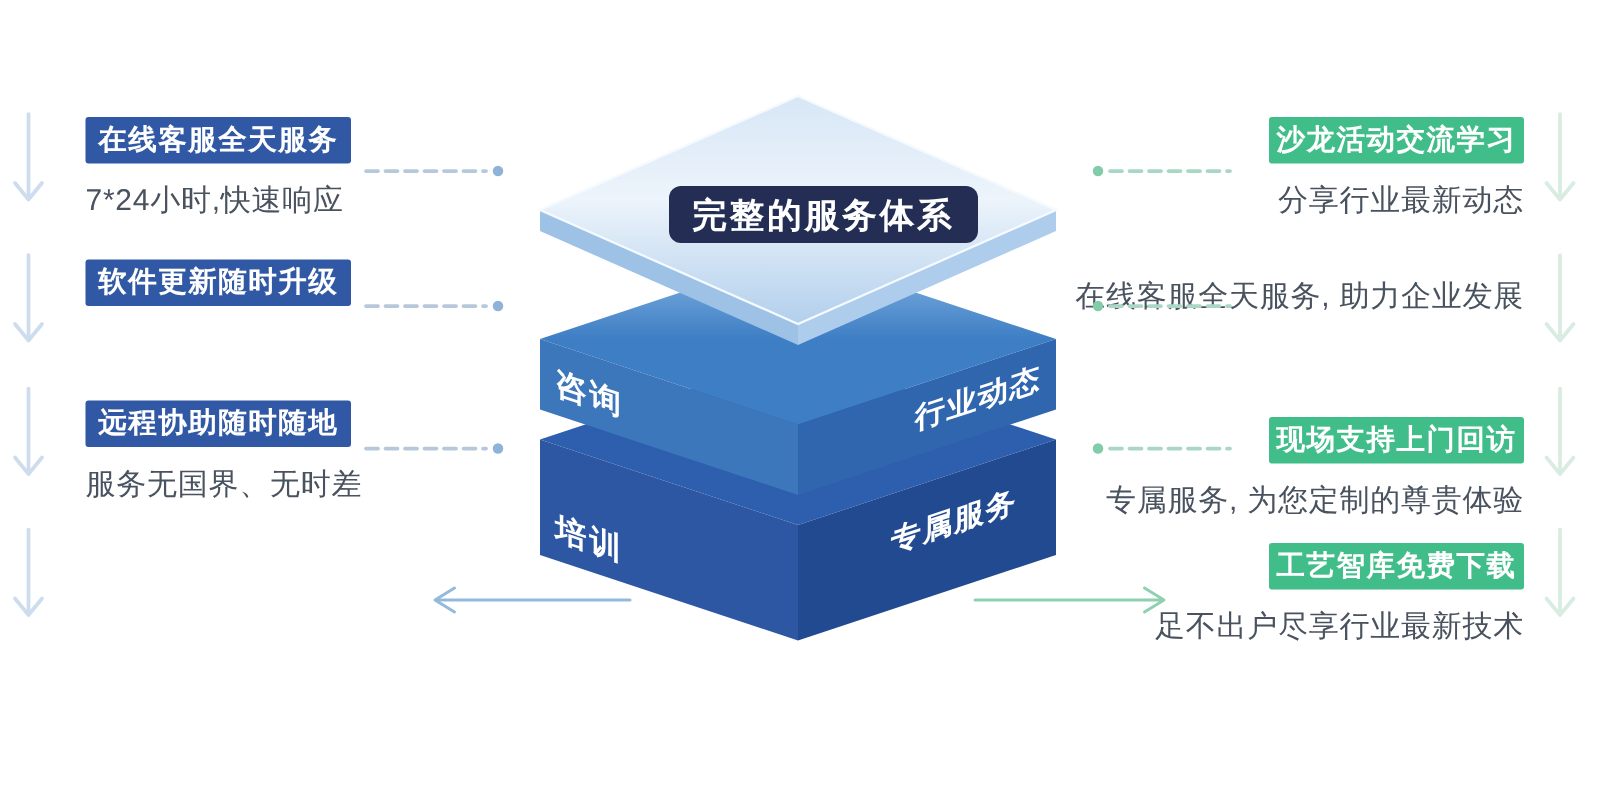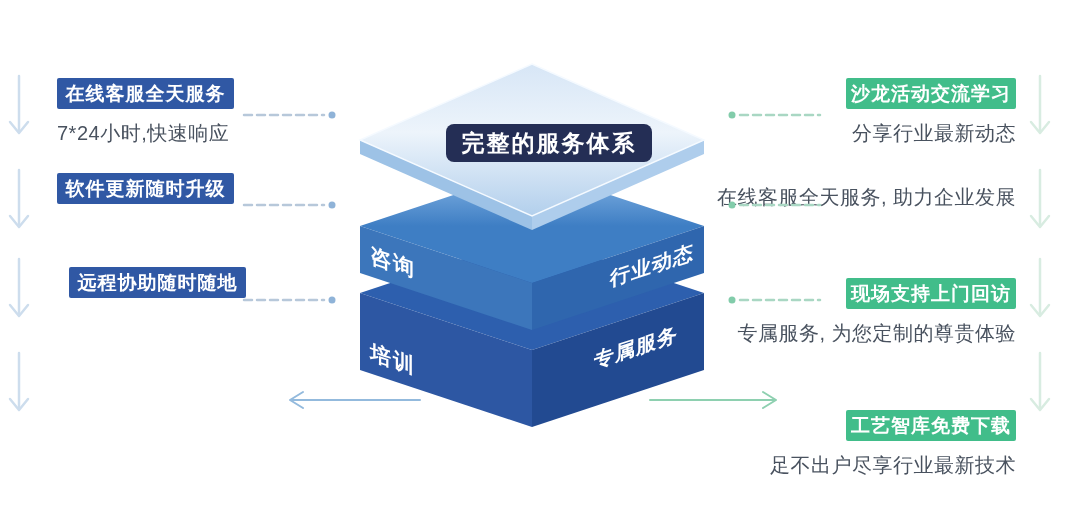--- a/index.html
+++ b/index.html
@@ -91,38 +91,39 @@
       </svg>
   </div>
 
   <div class="item left" style="top:78px;">
     <div class="title-box">在线客服全天服务</div>
     <div class="desc">7*24小时,快速响应</div>
   </div>
   <div class="item left" style="top:173px;">
     <div class="title-box">软件更新随时升级</div>
   </div>
-  <div class="item left" style="top:267px;margin-left:12px;">
+  <div class="item left" style="top:267px;">
     <div class="title-box">远程协助随时随地</div>
+    <div class="desc">服务无国界、无时差</div>
   </div>
   <div class="item left" style="top:362px;">
   </div>
 
   <div class="item right" style="top:78px;">
     <div class="title-box">沙龙活动交流学习</div>
     <div class="desc">分享行业最新动态</div>
   </div>
   <div class="item right" style="top:173px;">
     <div class="desc">在线客服全天服务, 助力企业发展</div>
   </div>
   <div class="item right" style="top:278px;">
     <div class="title-box">现场支持上门回访</div>
     <div class="desc">专属服务, 为您定制的尊贵体验</div>
   </div>
-  <div class="item right" style="top:362px;margin-top:48px;">
+  <div class="item right" style="top:362px;">
     <div class="title-box">工艺智库免费下载</div>
     <div class="desc">足不出户尽享行业最新技术</div>
   </div>
 
   <div class="connector leftcol" style="left:242px;top:107px;">
     <svg width="96" height="12" viewBox="0 0 96 12">
         <line x1="2" y1="6" x2="82" y2="6" stroke-width="2.5" stroke-dasharray="8 5"></line>
         <circle cx="90" cy="6" r="3.5"></circle>
       </svg>
   </div>

